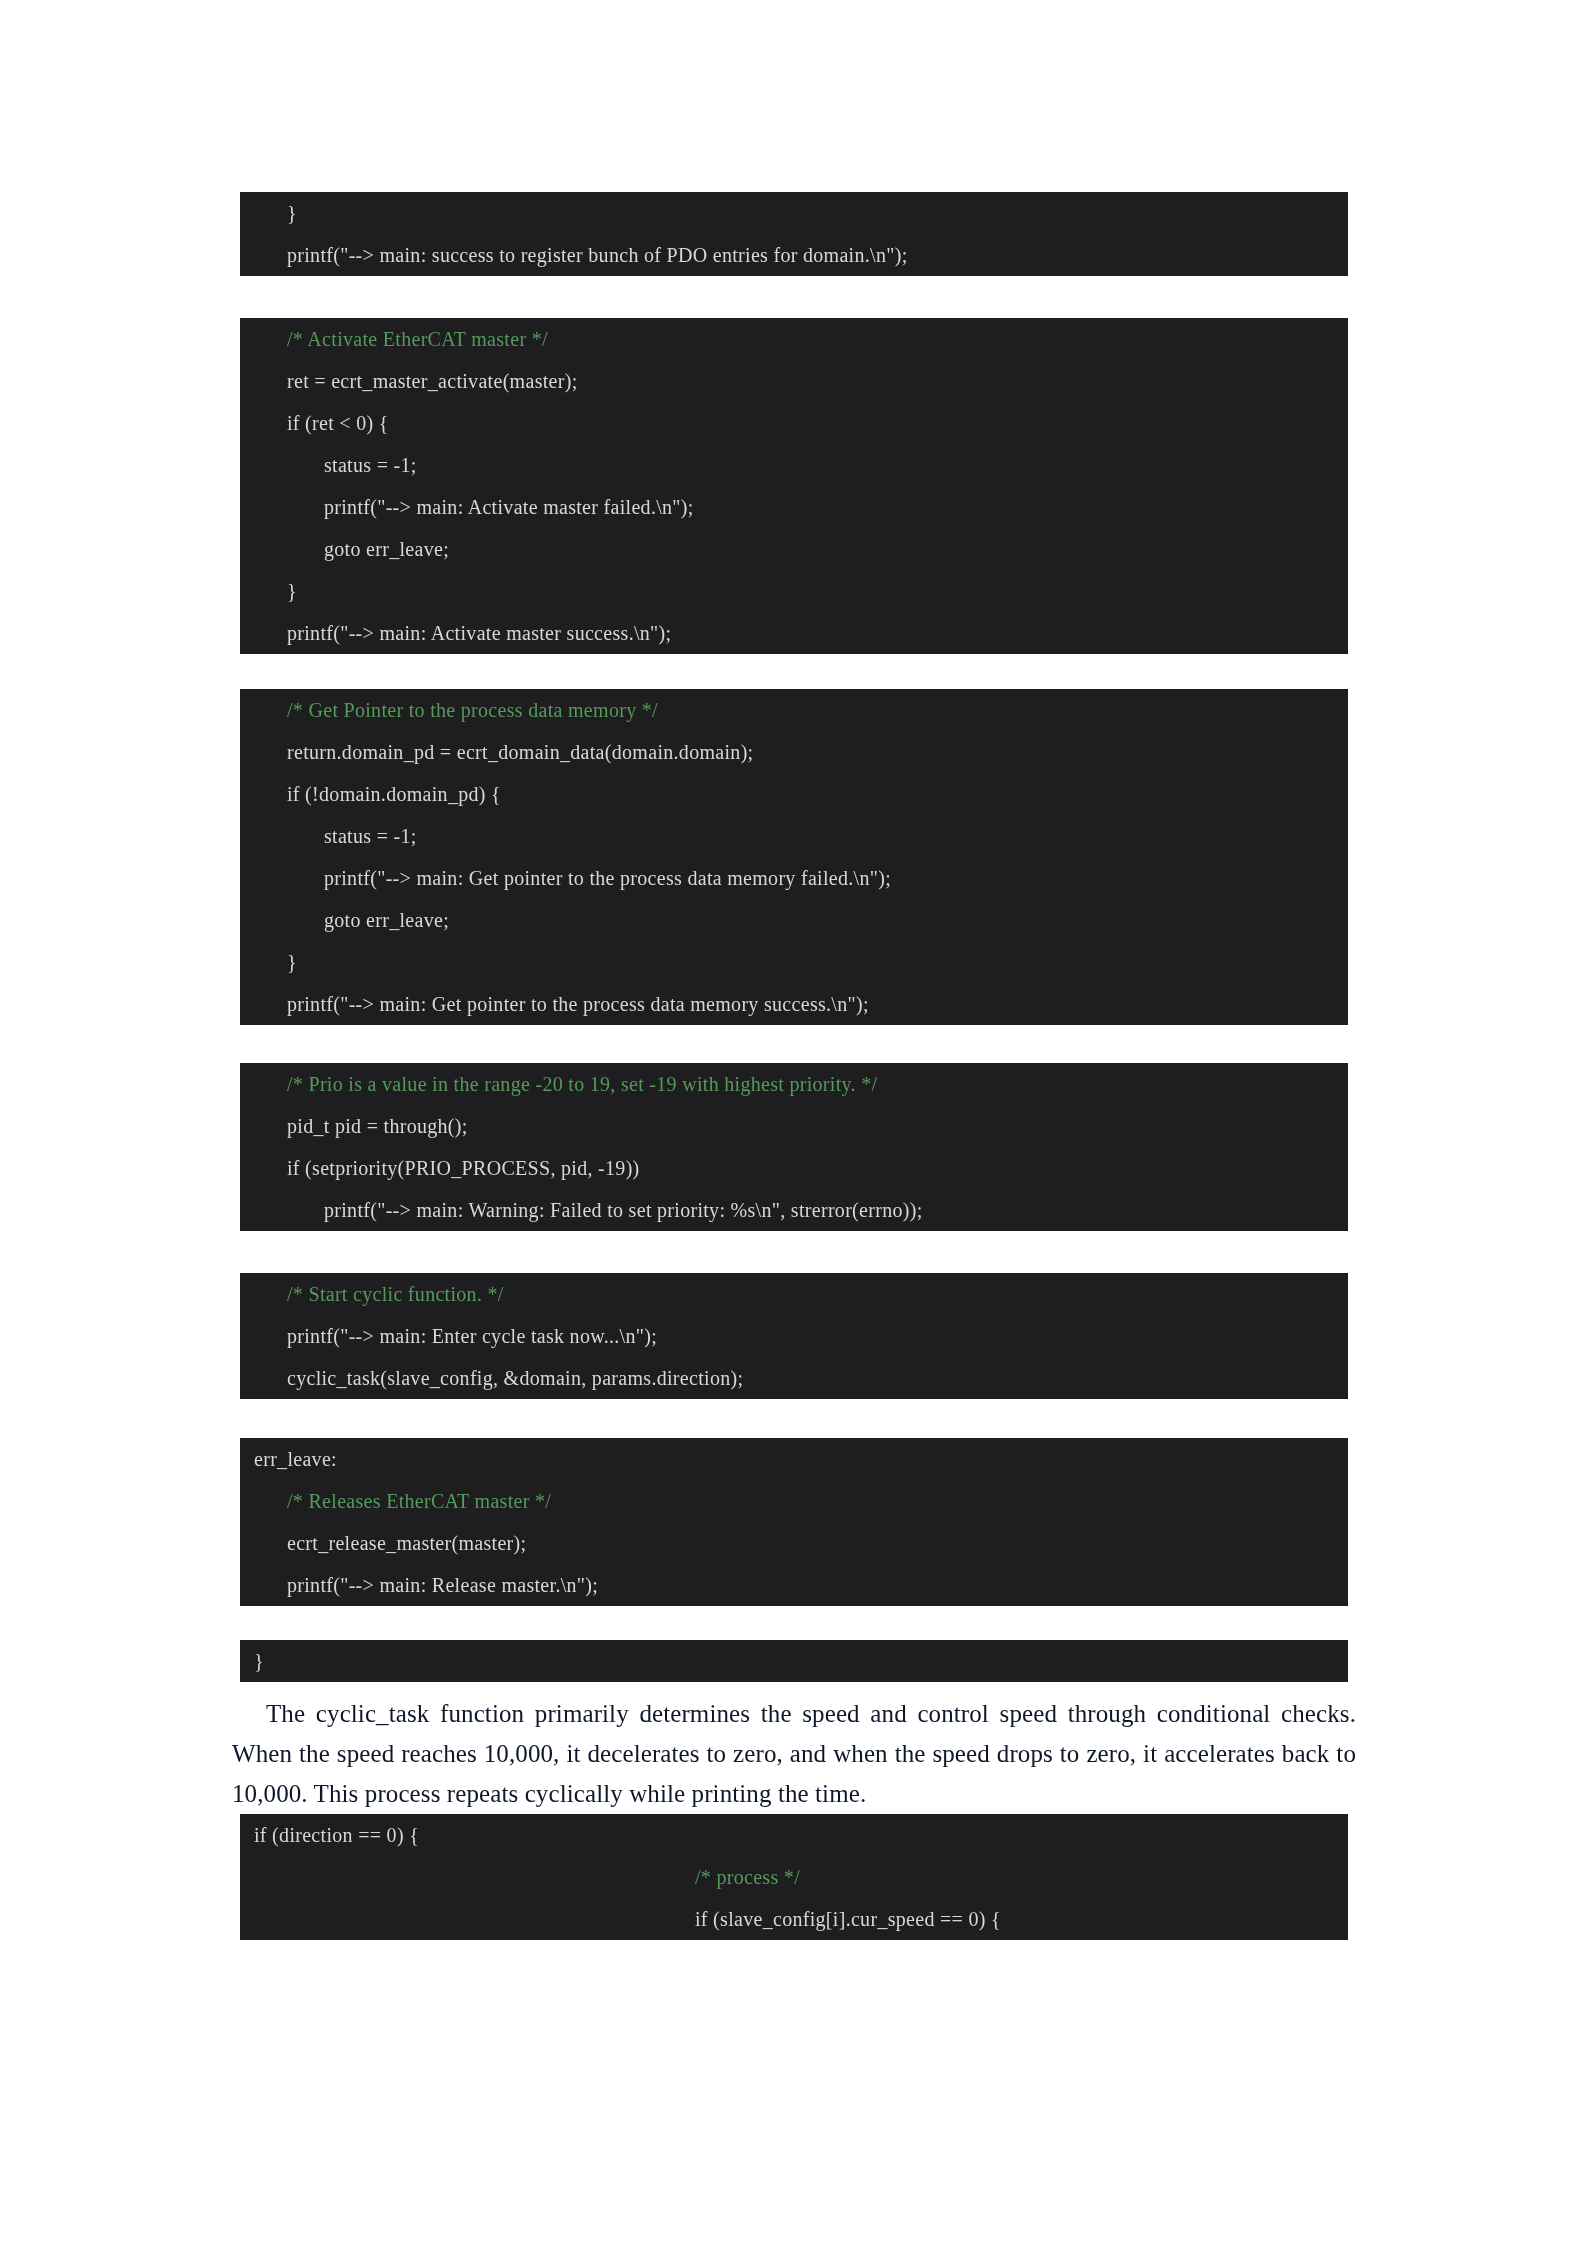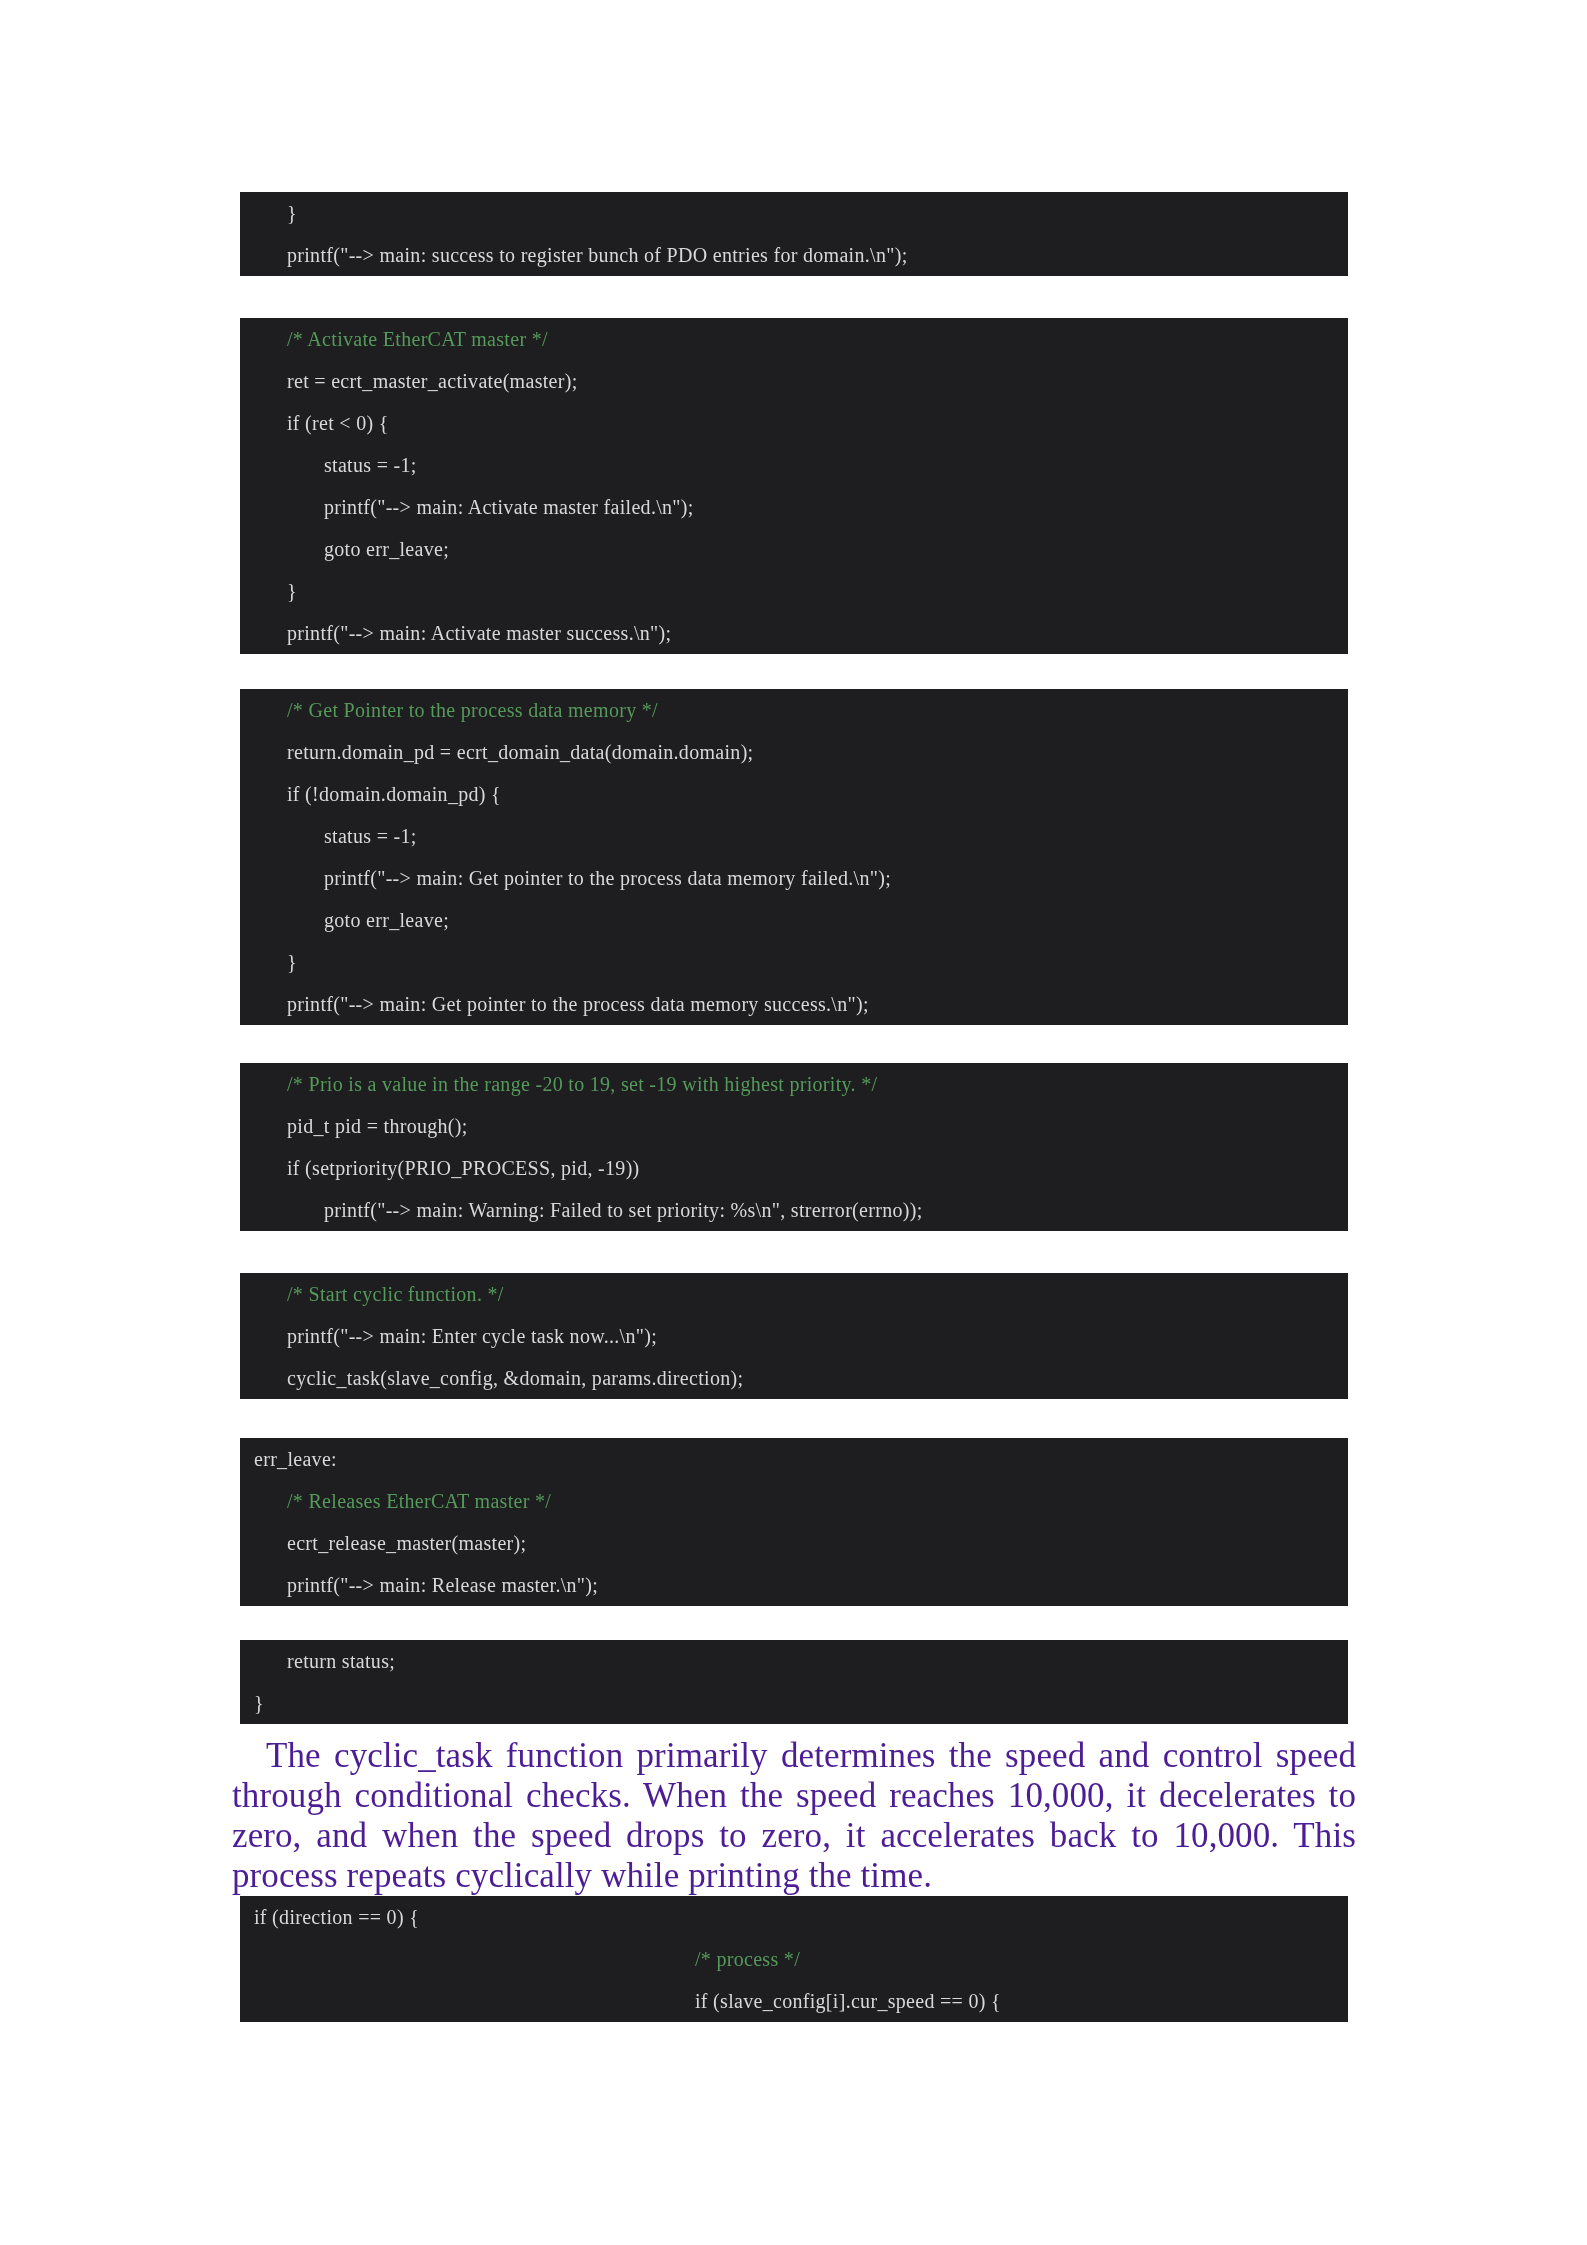--- a/index.html
+++ b/index.html
@@ -36,23 +36,23 @@
     overflow: hidden;
   }
   .indent-0 { padding-left: 14px; }
   .indent-1 { padding-left: 47px; }
   .indent-2 { padding-left: 84px; }
   .indent-3 { padding-left: 455px; }
   .comment { color: var(--comment-color, #559a5a); }
   .body-paragraph {
     margin: 0 0 0 0;
     width: 1124px;
-    font-size: 35px;
+    font-size: 25px;
     line-height: 40px;
-    color: #4c1d95;
+    color: #0f172a;
     text-align: justify;
     text-indent: 34px;
     letter-spacing: 0.1px;
   }
 </style>
 </head>
 <body>
 
 <div class="content">
   <div>
@@ -91,21 +91,20 @@
         <div class="code-line indent-1">printf("--&gt; main: Enter cycle task now...\n");</div>
         <div class="code-line indent-1">cyclic_task(slave_config, &amp;domain, params.direction);</div>
       </div>
       <div class="code-block" style="margin-bottom: 34px;">
         <div class="code-line indent-0">err_leave:</div>
         <div class="code-line indent-1 comment">/* Releases EtherCAT master */</div>
         <div class="code-line indent-1">ecrt_release_master(master);</div>
         <div class="code-line indent-1">printf("--&gt; main: Release master.\n");</div>
       </div>
       <div class="code-block" style="margin-bottom: 12px;">
-        <div class="code-line indent-1">return status;</div>
         <div class="code-line indent-0">}</div>
       </div>
     </div>
   <p class="body-paragraph">The cyclic_task function primarily determines the speed and control speed through conditional checks. When the speed reaches 10,000, it decelerates to zero, and when the speed drops to zero, it accelerates back to 10,000. This process repeats cyclically while printing the time.</p>
   <div>
       <div class="code-block" style="margin-bottom: 0px;">
         <div class="code-line indent-0">if (direction == 0) {</div>
         <div class="code-line indent-3 comment">/* process */</div>
         <div class="code-line indent-3">if (slave_config[i].cur_speed == 0) {</div>
       </div>

